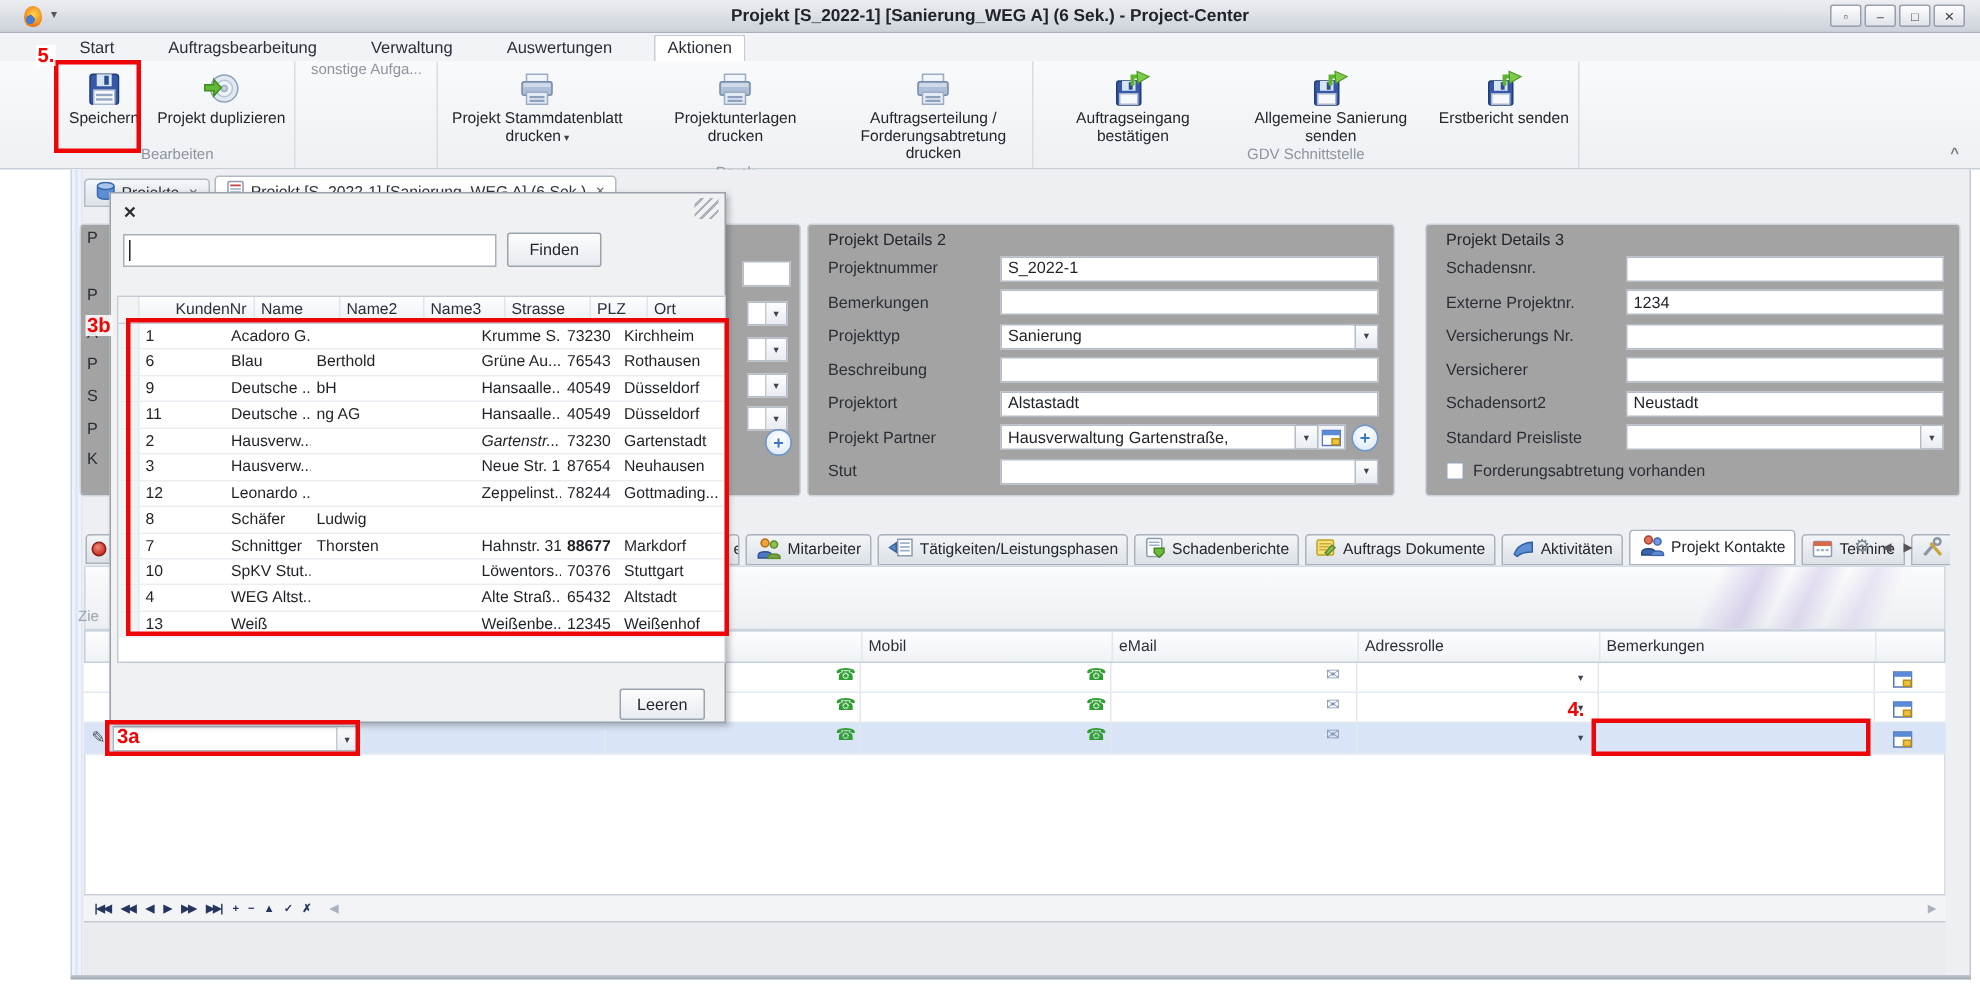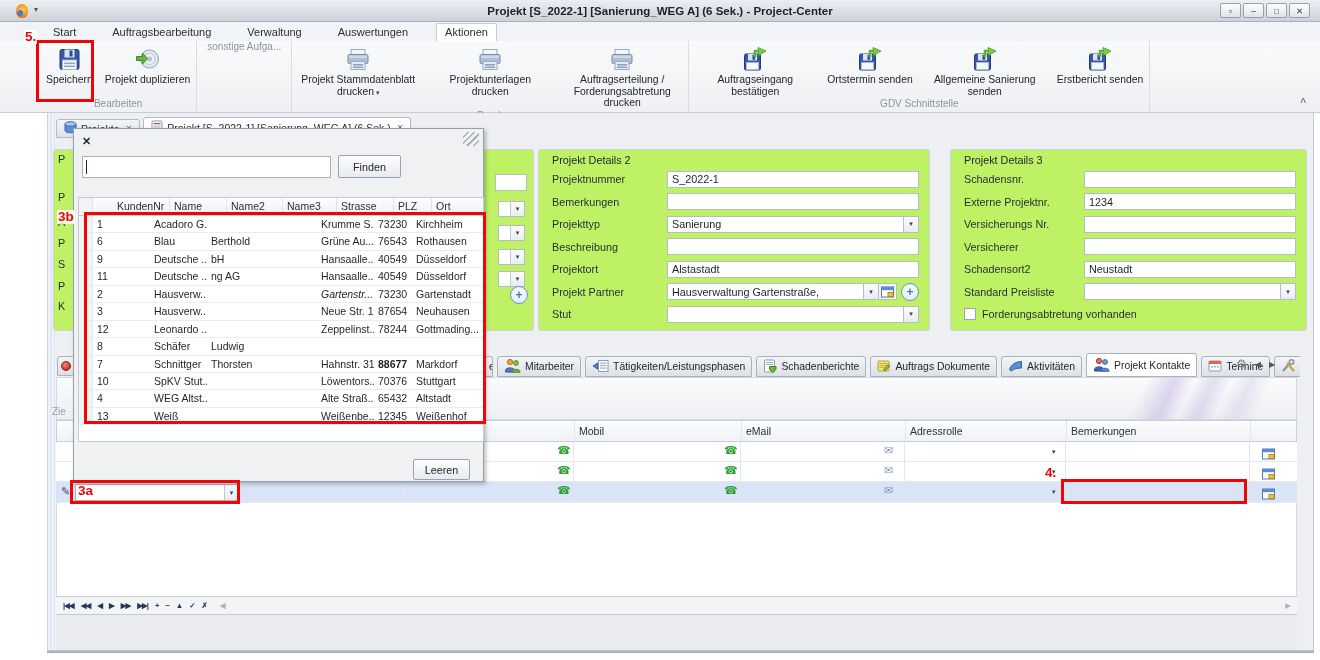--- a/index.html
+++ b/index.html
@@ -44,21 +44,21 @@
   .win-bottom { position:absolute; left:47px; top:650px; width:1267px; height:3px;
     background:linear-gradient(#c3c9d2,#9ea7b2); }
   
   .doctab-row { position:absolute; left:8px; top:4px; display:flex; gap:3px; align-items:flex-end; }
   .dtab { height:19px; display:flex; align-items:center; gap:4px; padding:0 7px;
     background:linear-gradient(#f4f6f8,#dde2e8); border:1px solid #b2bac4; border-radius:3px 3px 0 0;
     font-size:10.5px; color:#2a2f36; }
   .dtab.active { background:#fff; height:21px; }
   .dtab .tclose { font-size:8px; color:#666; margin-left:2px; }
   
-  .panel { position:absolute; background:#bef264; border:1px solid #ccd3db; border-radius:3px; }
+  .panel { position:absolute; background:#a3a3a3; border:1px solid #ccd3db; border-radius:3px; }
   .panel-title { font-size:10.8px; color:#23272d; padding:4px 0 2px 13px; }
   .fd-rows { padding:2px 10px 0 13px; }
   .fd-row { display:flex; align-items:center; height:18px; margin-bottom:4.5px;gap:20px; }
   .fd-label { width:95px; font-size:10.8px; color:#2a2f36; flex:none; }
   .p3 .fd-label { width:100px; }
   .fd-ctl { flex:1; display:flex; align-items:stretch; height:17px; }
   .fd-input { flex:1; background:#fff; border:1px solid #b4bcc7; font-size:10.8px;
     padding:1px 4px; display:flex; align-items:center; overflow:hidden; white-space:nowrap; }
   .fd-drop { width:15px; flex:none; border:1px solid #b4bcc7; border-left:none;
     background:linear-gradient(#fbfcfd,#e8ecf1); display:flex; align-items:center; justify-content:center;
@@ -287,33 +287,20 @@
               <div class="rb-ico">
                 <svg width="26" height="26" viewBox="0 0 26 26">
                   <rect x="2.5" y="7" width="16" height="16" rx="1.5" fill="#3758a8" stroke="#203d73"></rect>
                   <rect x="6" y="7" width="9" height="6.5" fill="#d7e4f4"></rect>
                   <rect x="10.5" y="7.8" width="2.6" height="5" fill="#2d4d8f"></rect>
                   <rect x="4.5" y="15.5" width="12" height="7" fill="#f6f8fb" stroke="#a9b8cc"></rect>
                   <path d="M13 10 L13 4 L17 4" fill="none" stroke="#5cb52c" stroke-width="2.6"></path>
                   <polygon points="16,0.5 24,4 16.5,8.5" fill="#7ccb4a" stroke="#4c9a22" stroke-width="0.8"></polygon>
                 </svg>
               </div>
-              <div class="rb-lbl">Ortstermin senden</div>
-            </div>
-            <div class="rb-btn">
-              <div class="rb-ico">
-                <svg width="26" height="26" viewBox="0 0 26 26">
-                  <rect x="2.5" y="7" width="16" height="16" rx="1.5" fill="#3758a8" stroke="#203d73"></rect>
-                  <rect x="6" y="7" width="9" height="6.5" fill="#d7e4f4"></rect>
-                  <rect x="10.5" y="7.8" width="2.6" height="5" fill="#2d4d8f"></rect>
-                  <rect x="4.5" y="15.5" width="12" height="7" fill="#f6f8fb" stroke="#a9b8cc"></rect>
-                  <path d="M13 10 L13 4 L17 4" fill="none" stroke="#5cb52c" stroke-width="2.6"></path>
-                  <polygon points="16,0.5 24,4 16.5,8.5" fill="#7ccb4a" stroke="#4c9a22" stroke-width="0.8"></polygon>
-                </svg>
-              </div>
               <div class="rb-lbl">Allgemeine Sanierung senden</div>
             </div>
             <div class="rb-btn">
               <div class="rb-ico">
                 <svg width="26" height="26" viewBox="0 0 26 26">
                   <rect x="2.5" y="7" width="16" height="16" rx="1.5" fill="#3758a8" stroke="#203d73"></rect>
                   <rect x="6" y="7" width="9" height="6.5" fill="#d7e4f4"></rect>
                   <rect x="10.5" y="7.8" width="2.6" height="5" fill="#2d4d8f"></rect>
                   <rect x="4.5" y="15.5" width="12" height="7" fill="#f6f8fb" stroke="#a9b8cc"></rect>
                   <path d="M13 10 L13 4 L17 4" fill="none" stroke="#5cb52c" stroke-width="2.6"></path>

